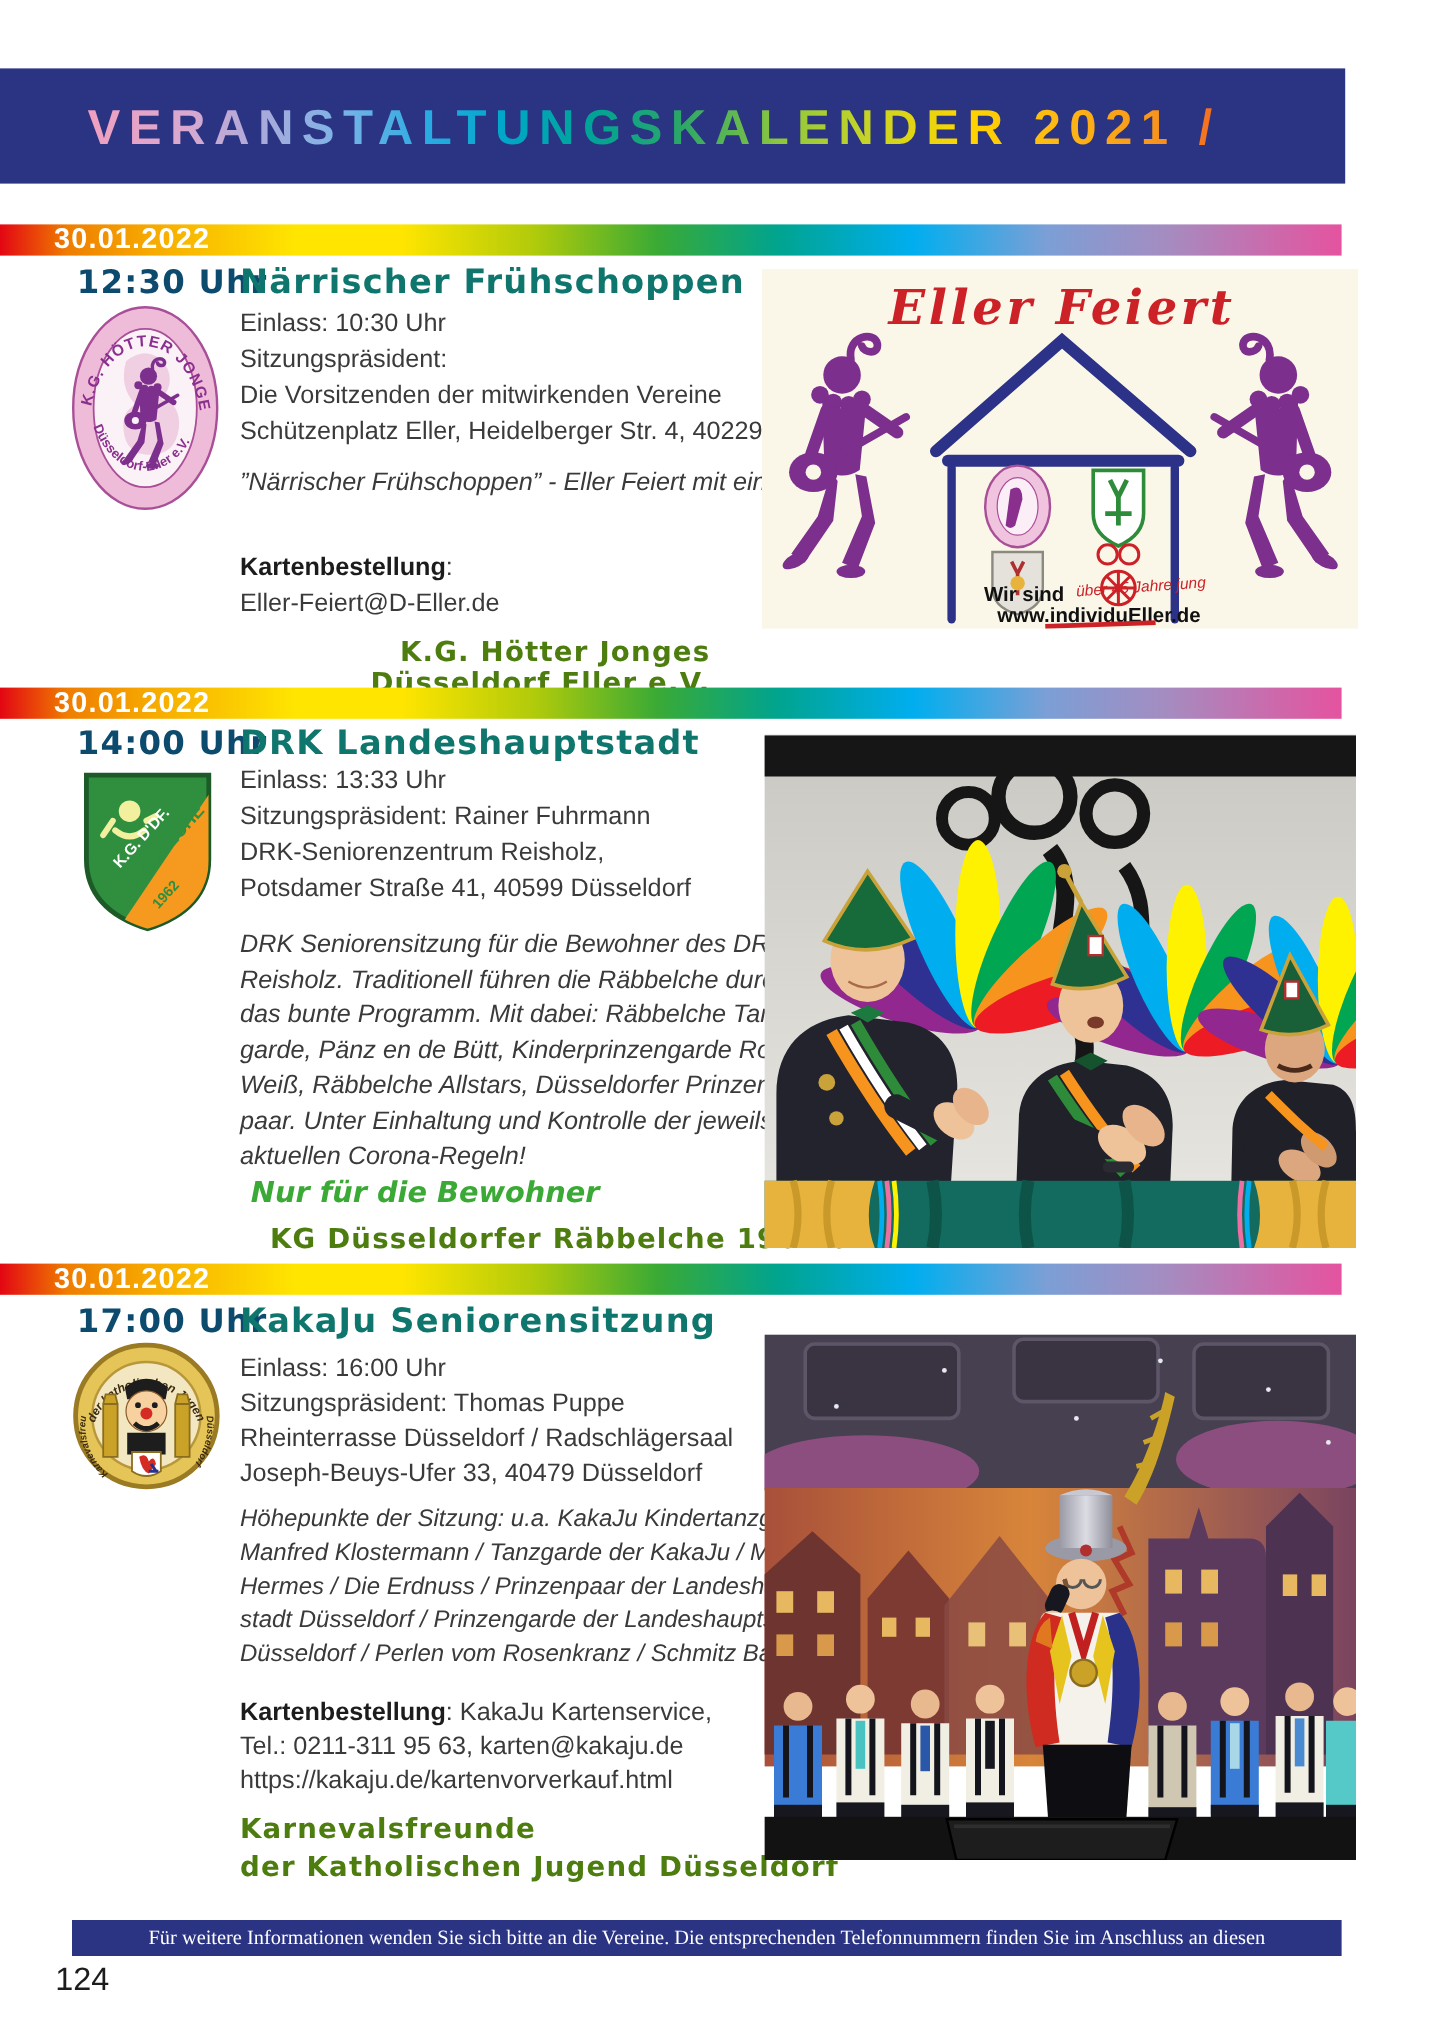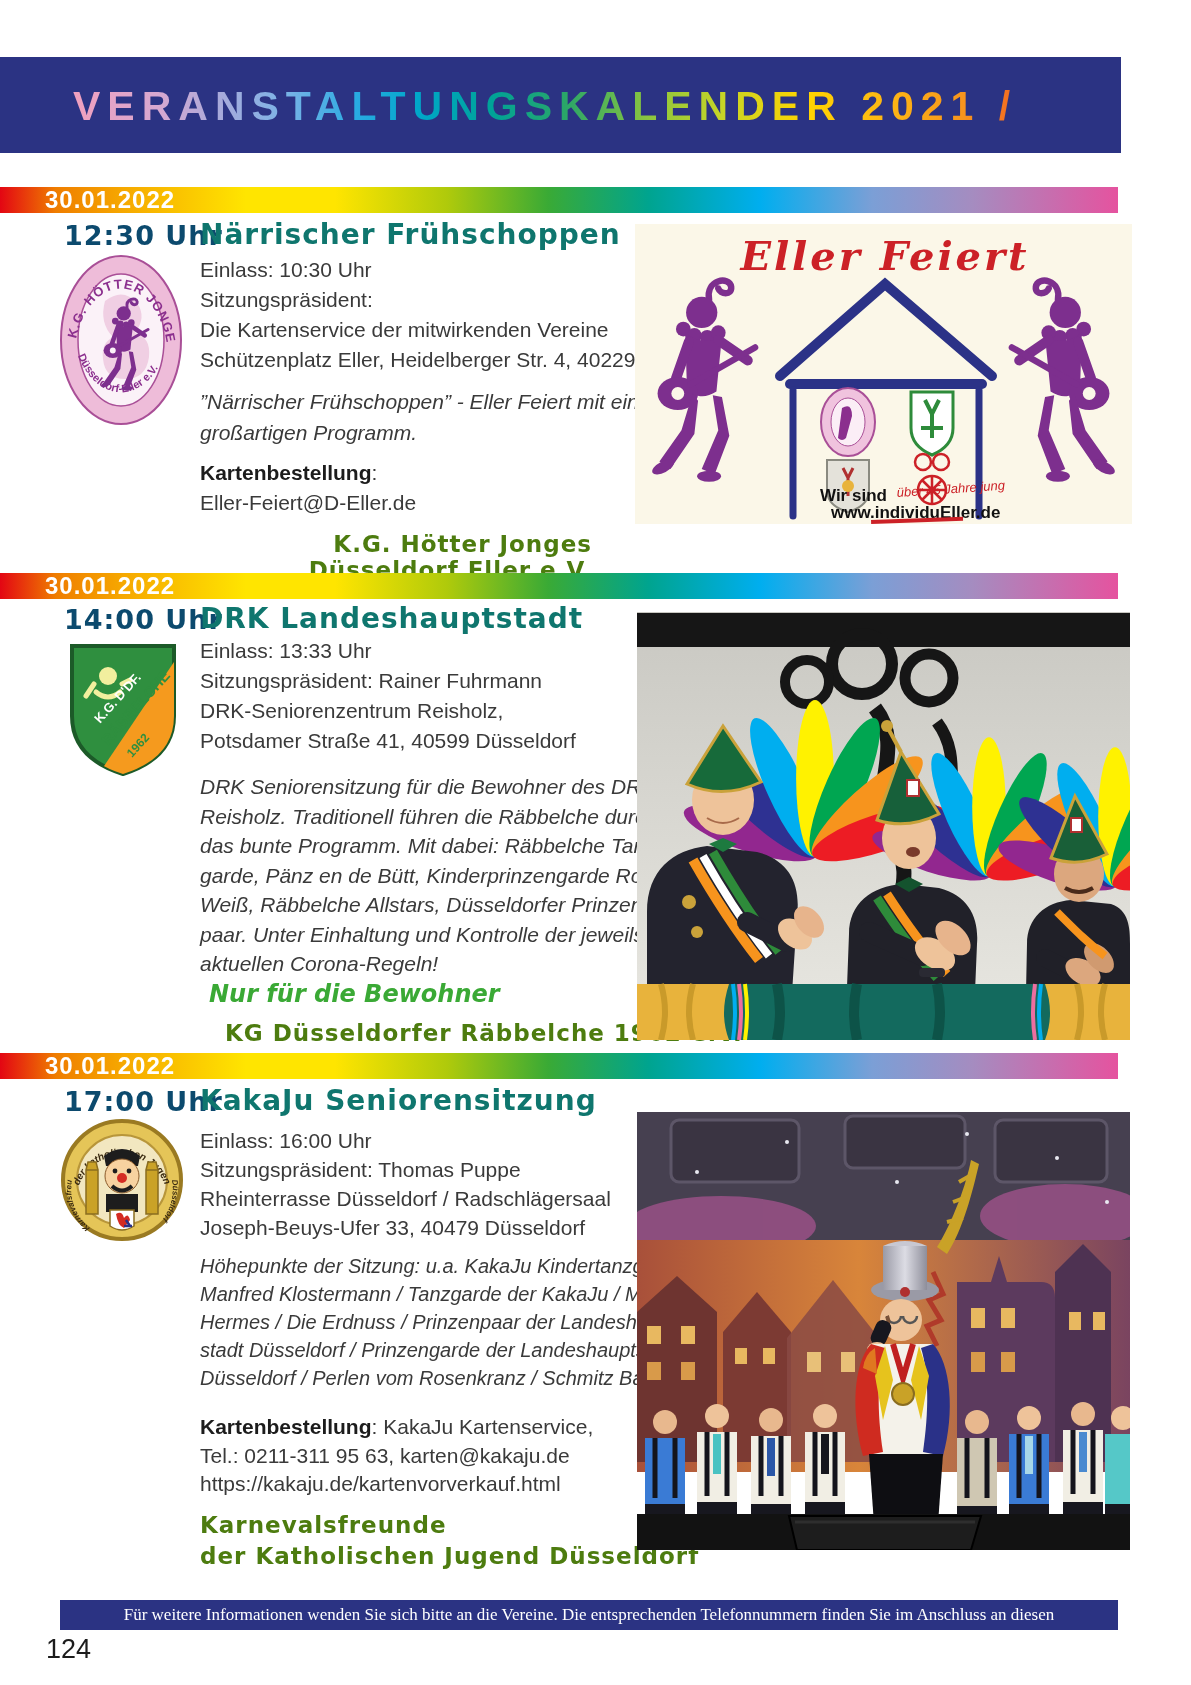--- a/index.html
+++ b/index.html
@@ -76,27 +76,26 @@
       <path d="M56,132 L44,172 L20,206 L32,214 L58,176 L62,140 Z"></path>
       <path d="M78,134 L84,172 L66,214 L80,220 L96,178 L88,136 Z"></path>
       <ellipse cx="24" cy="212" rx="13" ry="6" transform="rotate(-28 24 212)"></ellipse>
       <ellipse cx="74" cy="222" rx="13" ry="6"></ellipse>
     </g>
   </svg>
 
   <div class="abs detail" style="left:200px;top:255px;">
     <div>Einlass: 10:30 Uhr</div>
     <div>Sitzungspräsident:</div>
-    <div>Die Kartenservice der mitwirkenden Vereine</div>
+    <div>Die Vorsitzenden der mitwirkenden Vereine</div>
     <div>Schützenplatz Eller, Heidelberger Str. 4, 40229 D</div>
   </div>
 
   <div class="abs desc" style="left:200px;top:386px;">
     <div>”Närrischer Frühschoppen” - Eller Feiert mit einem</div>
-    <div>großartigen Programm.</div>
   </div>
 
   <div class="abs detail order" style="left:200px;top:458px;text-align:right;">
     <b>Kartenbestellung</b><span>:</span>
   </div>
   <div class="abs detail" style="left:200px;top:488px;">Eller-Feiert@D-Eller.de</div>
 
   <div class="abs club" style="left:200px;top:531px;width:392px;text-align:right;">K.G. Hötter Jonges Düsseldorf Eller e.V.</div>
 
   <svg class="abs" style="left:635px;top:224px;" width="497" height="300" viewBox="0 0 497 300">

